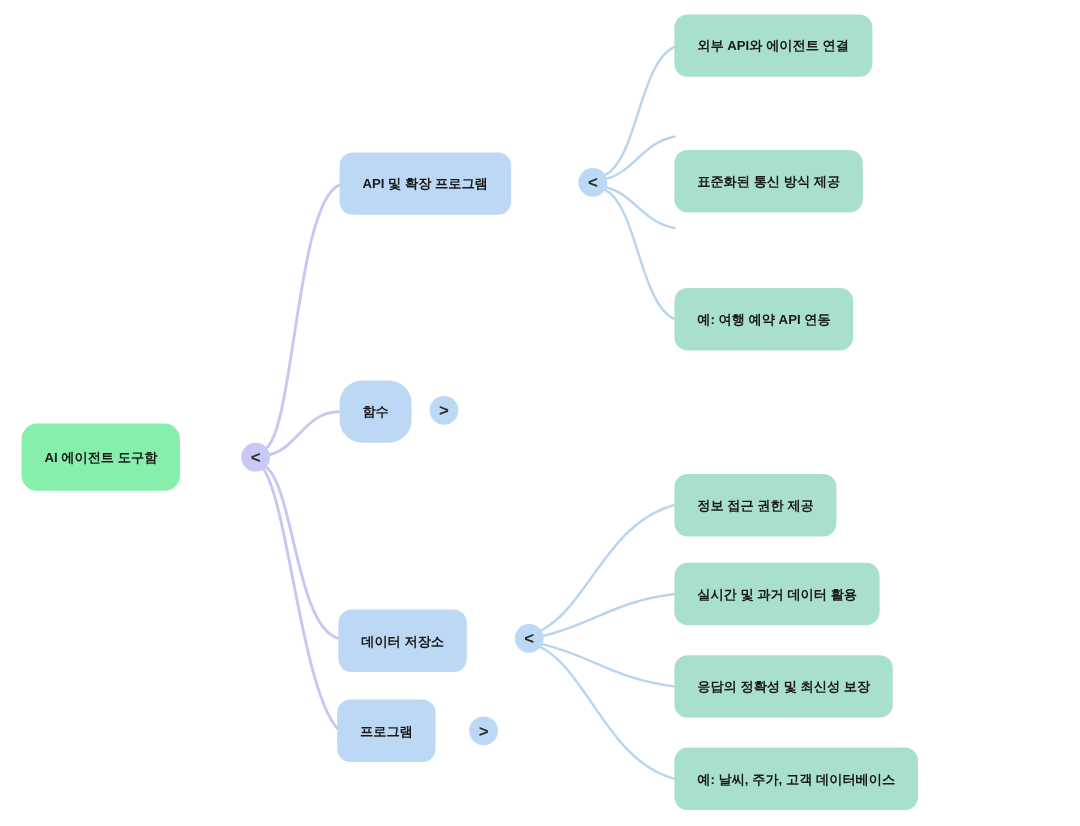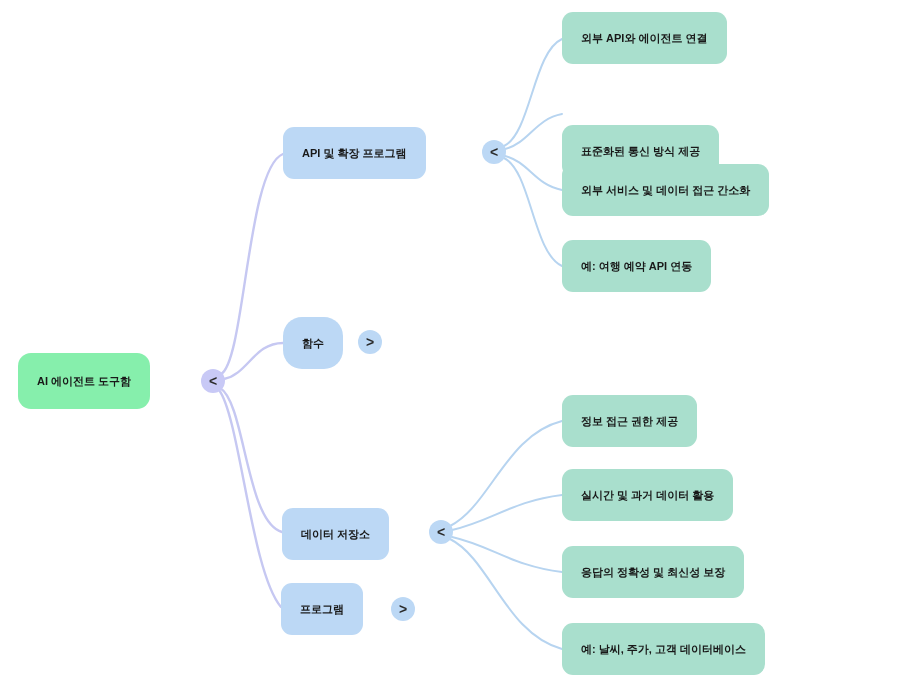--- a/index.html
+++ b/index.html
@@ -133,23 +133,20 @@
   <div class="toggle toggle-branch" style="left:391px; top:597px;">
     <span>&gt;</span>
   </div>
 
   <div class="node child-node" style="left:562px; top:12px;">
     <span>외부 API와 에이전트 연결</span>
   </div>
   <div class="node child-node" style="left:562px; top:88px;margin-top:37px;">
     <span>표준화된 통신 방식 제공</span>
   </div>
-  <div class="node child-node" style="left:562px; top:164px;">
-    <span>외부 서비스 및 데이터 접근 간소화</span>
-  </div>
   <div class="node child-node" style="left:562px; top:395px;">
     <span>정보 접근 권한 제공</span>
   </div>
 
   <div class="node child-node" style="left:562px; top:240px;">
     <span>예: 여행 예약 API 연동</span>
   </div>
   <div class="node child-node" style="left:562px; top:469px;">
     <span>실시간 및 과거 데이터 활용</span>
   </div>

